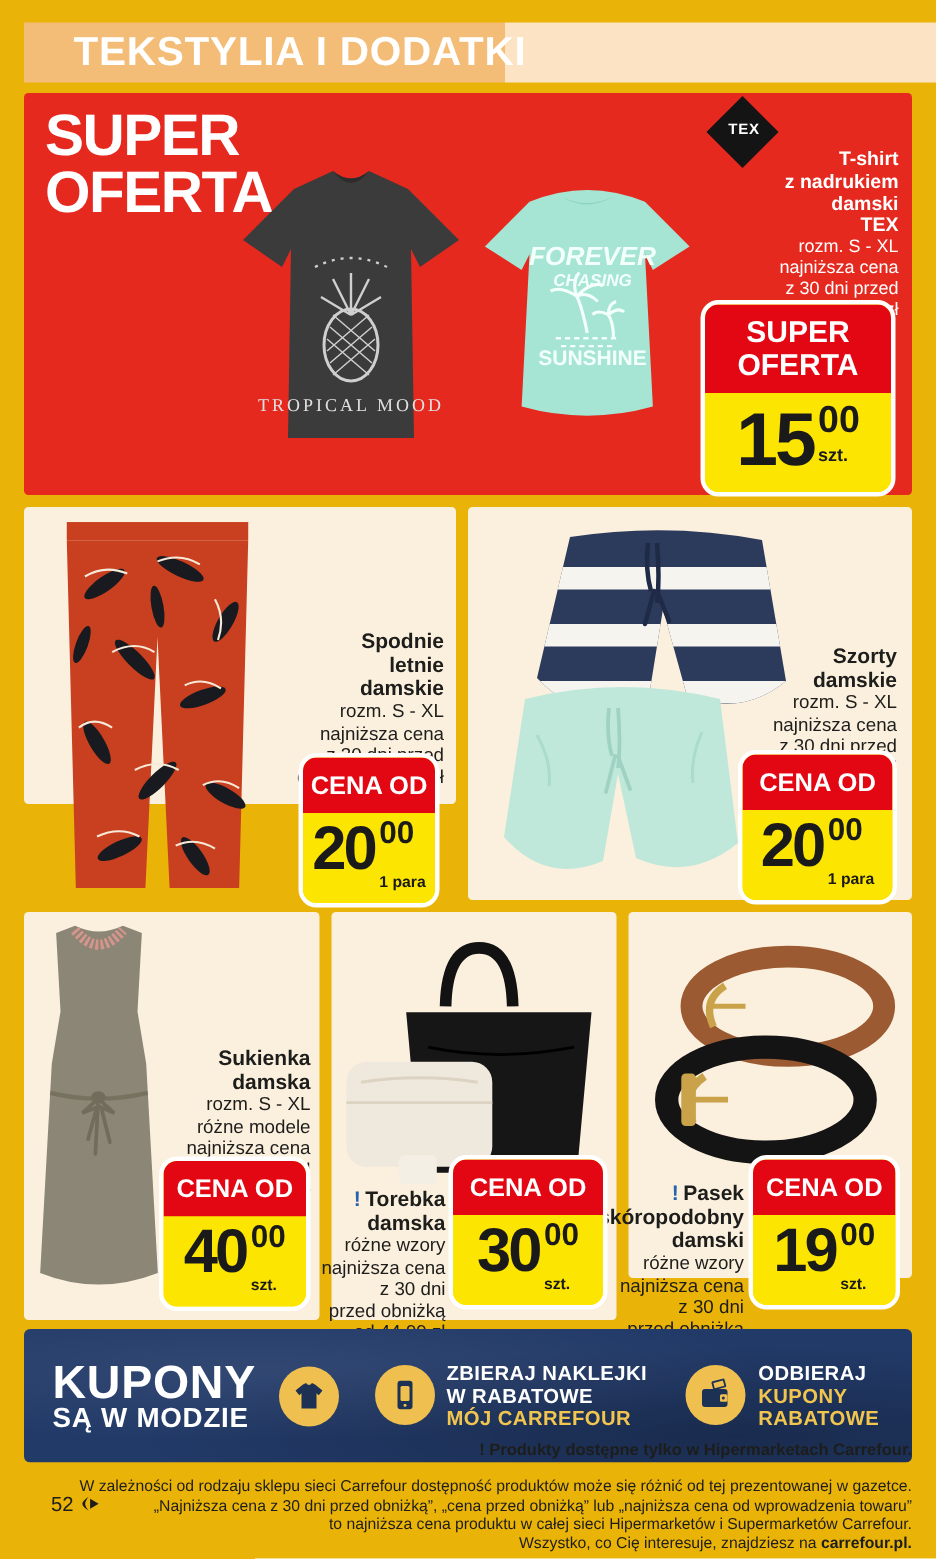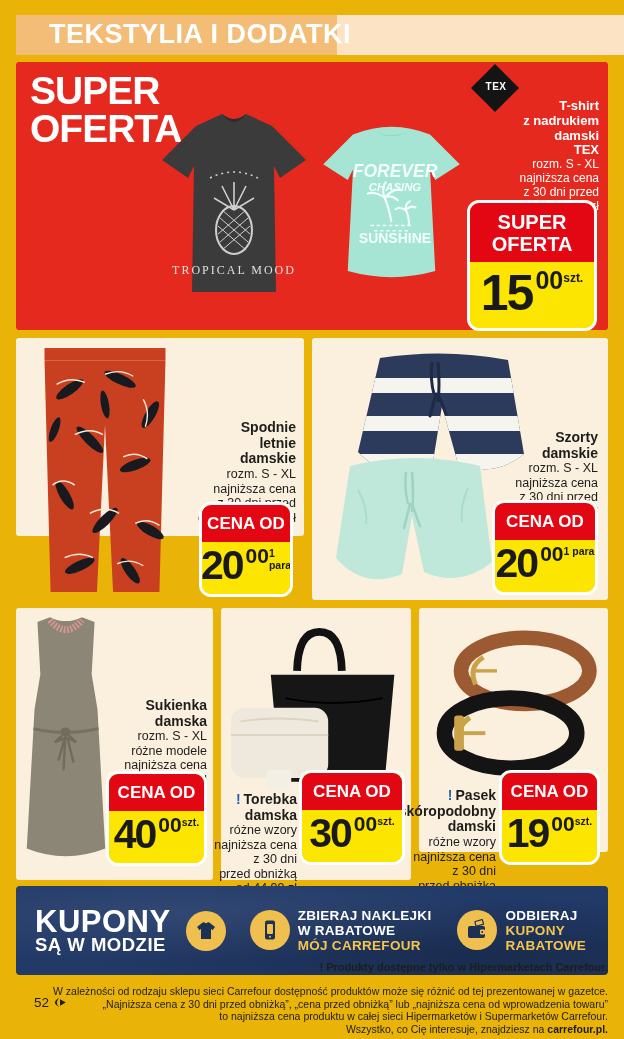--- a/index.html
+++ b/index.html
@@ -22,36 +22,36 @@
      color:#fff;font-size:10px;font-weight:700;letter-spacing:.5px;}
   .hero-info{position:absolute;right:9px;top:37px;text-align:right;color:#fff;z-index:3;}
   .hero-info .pn{font-size:13px;font-weight:800;line-height:1.14;}
   .hero-info .pd{font-size:12px;line-height:1.15;}
 
   
   .price-box{position:absolute;border:3px solid #fff;border-radius:12px;overflow:hidden;background:#fce500;z-index:4;}
   .pb-label{background:#e30613;color:#fff;font-weight:800;text-align:center;}
   .pb-amount{display:flex;justify-content:center;align-items:flex-start;background:#fce500;}
   .pb-int{font-weight:800;line-height:1;color:#1a1a1a;letter-spacing:-2px;}
-  .pb-side{display:flex;flex-direction:row;align-items:flex-start;margin-left:3px;}
+  .pb-side{display:flex;flex-direction:column;align-items:flex-start;margin-left:3px;}
   .pb-dec{font-weight:800;line-height:1;color:#1a1a1a;}
   .pb-unit{font-weight:700;color:#1a1a1a;}
 
   .pb-hero{right:11px;top:138px;width:124px;}
   .pb-hero .pb-label{font-size:20px;line-height:1.08;padding:9px 0 7px;}
   .pb-hero .pb-amount{padding:6px 0 10px;}
   .pb-hero .pb-int{font-size:50px;}
   .pb-hero .pb-dec{font-size:25px;}
   .pb-hero .pb-unit{font-size:12px;margin-top:3px;}
 
   .pb-sm .pb-label{font-size:17px;padding:9px 0 8px;}
   .pb-sm .pb-amount{padding:3px 0 8px;}
   .pb-sm .pb-int{font-size:41px;}
   .pb-sm .pb-dec{font-size:21px;}
-  .pb-sm .pb-unit{font-size:10.5px;margin-top:2px;}
+  .pb-sm .pb-unit{font-size:10.5px;margin-top:16px;}
 
   
   .panel{position:absolute;background:#fbf0de;border-radius:3px;}
   .p-spodnie{left:16px;top:338px;width:288px;height:198px;}
   .p-szorty{left:312px;top:338px;width:296px;height:262px;}
   .p-sukienka{left:16px;top:608px;width:197px;height:272px;}
   .p-torebka{left:221px;top:608px;width:190px;height:272px;}
   .p-pasek{left:419px;top:608px;width:189px;height:244px;}
 
   .prod-text{position:absolute;text-align:right;color:#1d1d1b;}

